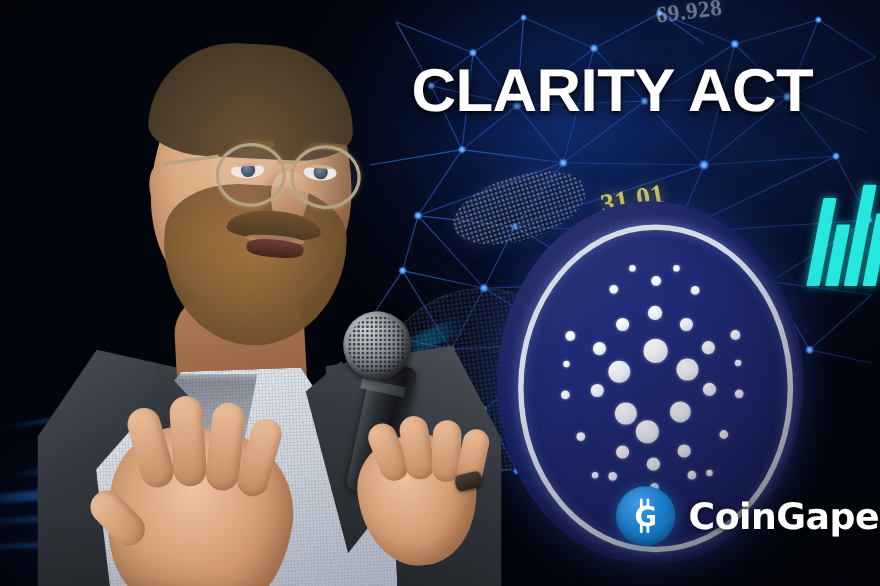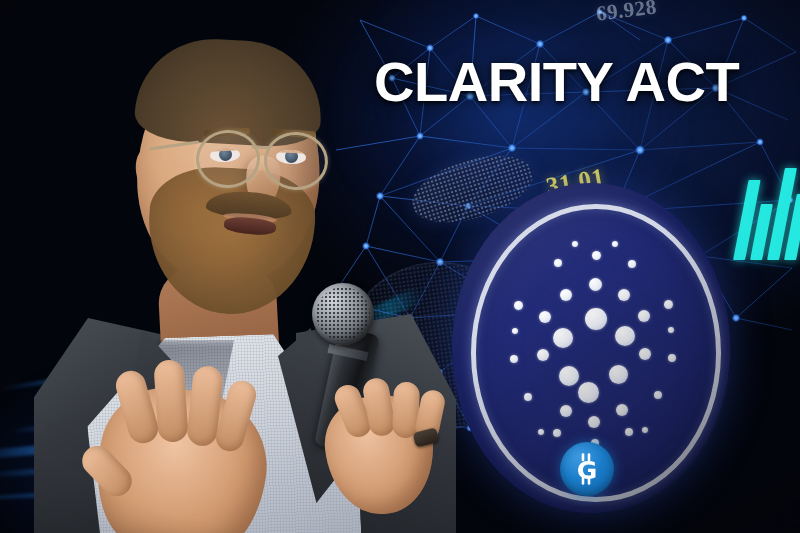--- a/index.html
+++ b/index.html
@@ -459,15 +459,16 @@
       <svg width="40" height="40" viewBox="0 0 40 40" aria-hidden="true">
         <g stroke="#ffffff" stroke-width="2.6" fill="none" stroke-linecap="round">
           <line x1="16" y1="5.5" x2="16" y2="11"></line>
           <line x1="22" y1="5.5" x2="22" y2="11"></line>
           <line x1="16" y1="29" x2="16" y2="34.5"></line>
           <line x1="22" y1="29" x2="22" y2="34.5"></line>
         </g>
         <text x="20" y="29.5" text-anchor="middle" font-family="DejaVu Sans, Liberation Sans, sans-serif" font-size="25" font-weight="bold" fill="#ffffff">G</text>
       </svg>
     </div>
+    <span class="logo-text">CoinGape</span>
   </div>
 
 </div>
 
 </body></html>

